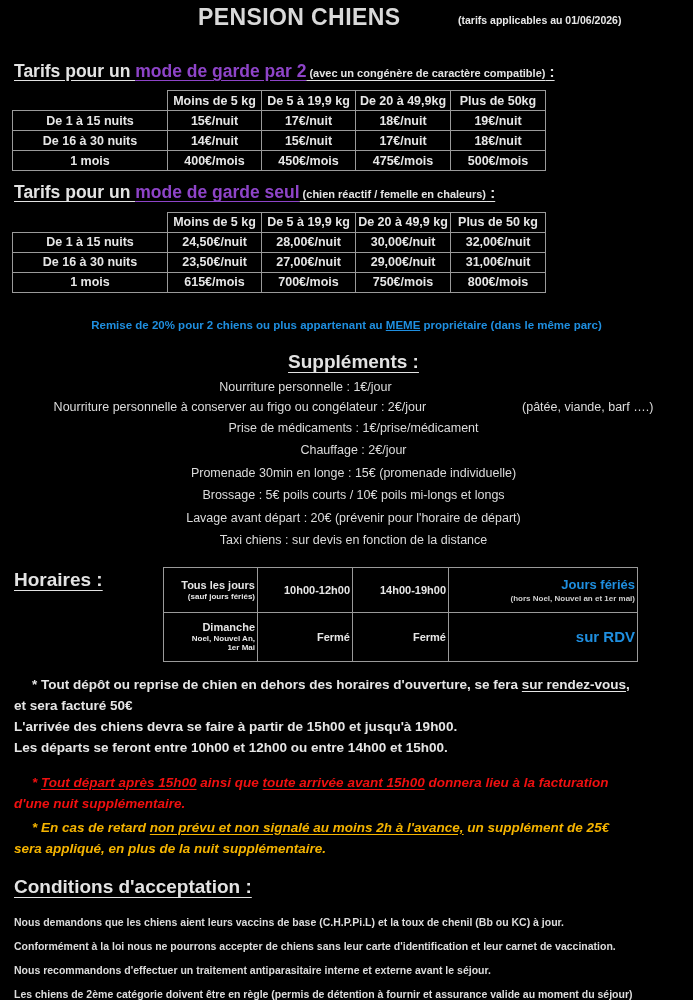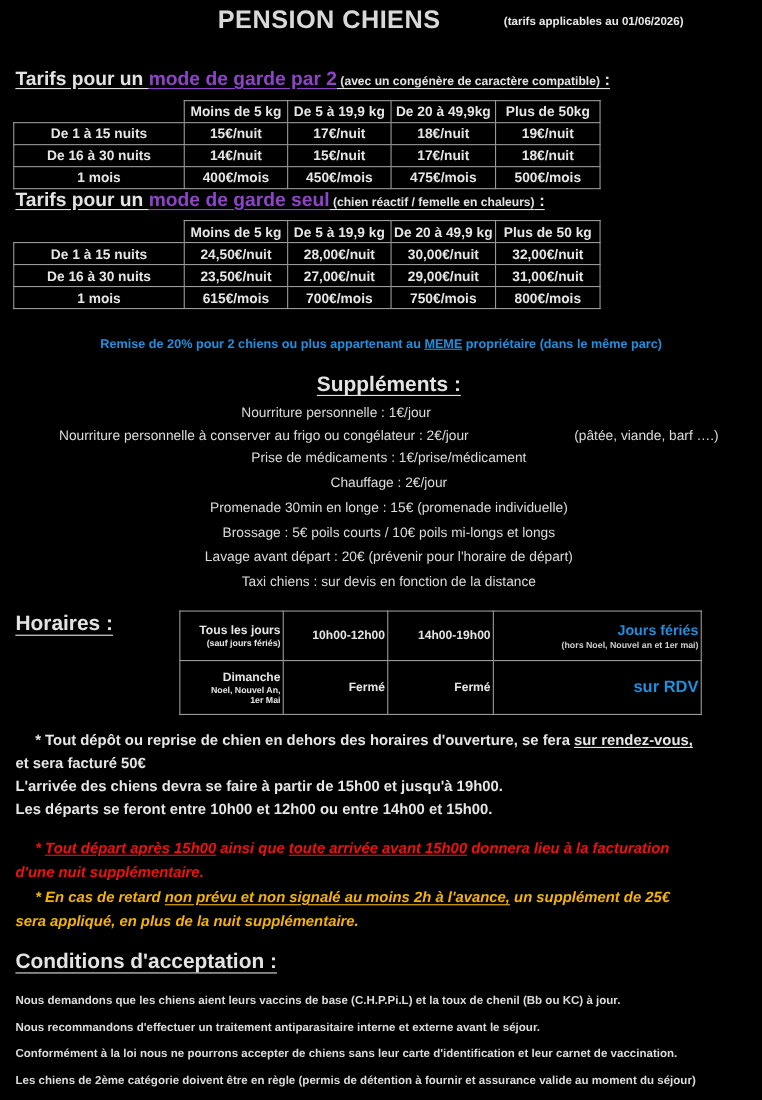--- a/index.html
+++ b/index.html
@@ -267,21 +267,21 @@
           <td>1 mois</td>
           <td>400€/mois</td>
           <td>450€/mois</td>
           <td>475€/mois</td>
           <td>500€/mois</td>
         </tr>
       </tbody>
     </table>
   </div>
 
-  <div class="sec-heading" style="">
+  <div class="sec-heading" style="margin-top:12px;">
     <span class="u">Tarifs pour un </span><span class="purple">mode de garde seul</span><span class="note"> (chien réactif / femelle en chaleurs)</span><span class="colon"> :</span>
   </div>
 
   <div class="tariff-wrap" style="margin-top:9px;">
     <table class="tariff">
       <colgroup>
           <col class="c0">
           <col class="c1">
           <col class="c2">
           <col class="c3">
@@ -412,19 +412,19 @@
     <div class="warn-line warn-gold indent" style="margin-top:2px;">
       <span>* En cas de retard </span><span class="u"> non prévu et non signalé au moins 2h à l'avance,</span><span> un supplément de 25€</span>
     </div>
     <div class="warn-line warn-gold">sera appliqué, en plus de la nuit supplémentaire.</div>
   </div>
 
   <div class="cond-wrap">
     <div class="plain-heading">Conditions d'acceptation :</div>
     <div class="cond-list">
       <div class="cond-line">Nous demandons que les chiens aient leurs vaccins de base (C.H.P.Pi.L) et la toux de chenil (Bb ou KC) à jour.</div>
+      <div class="cond-line">Conformément à la loi nous ne pourrons accepter de chiens sans leur carte d'identification et leur carnet de vaccination.</div>
       <div class="cond-line">Nous recommandons d'effectuer un traitement antiparasitaire interne et externe avant le séjour.</div>
-      <div class="cond-line">Conformément à la loi nous ne pourrons accepter de chiens sans leur carte d'identification et leur carnet de vaccination.</div>
       <div class="cond-line">Les chiens de 2ème catégorie doivent être en règle (permis de détention à fournir et assurance valide au moment du séjour)</div>
     </div>
   </div>
 
 </div>
 
 </body></html>

